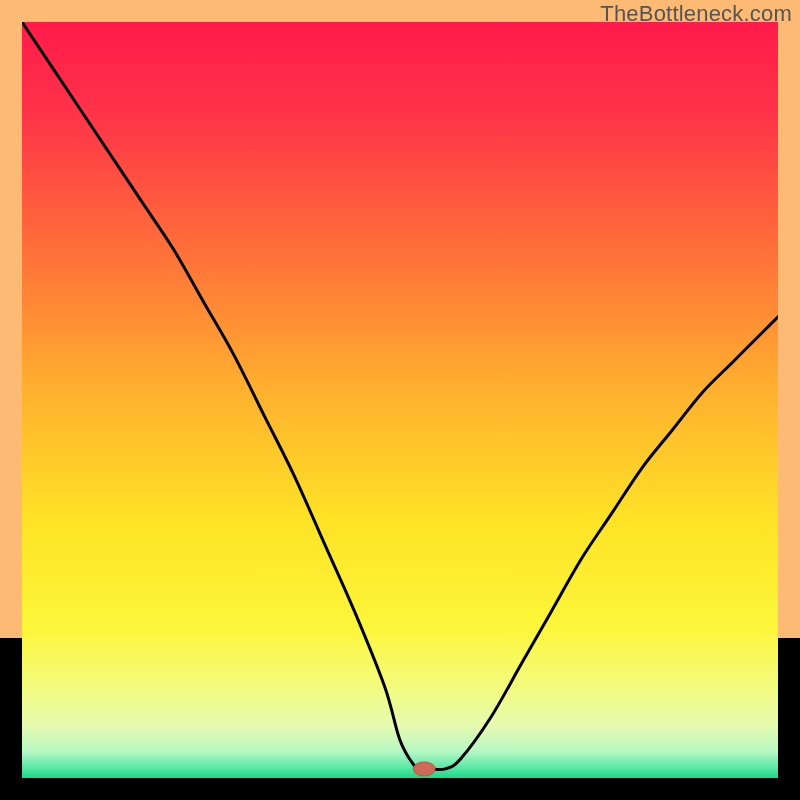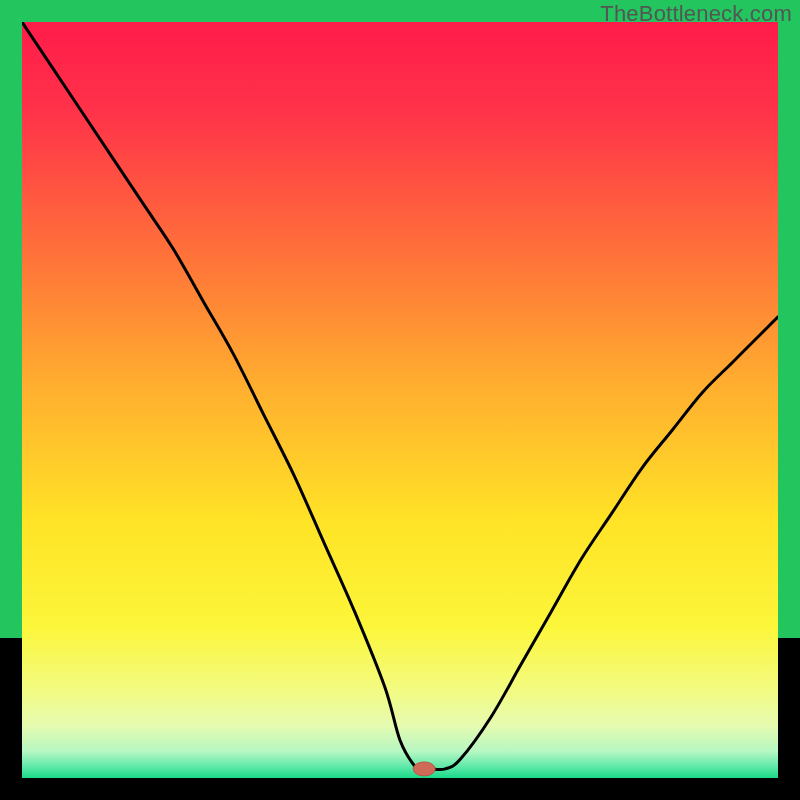--- a/index.html
+++ b/index.html
@@ -7,21 +7,21 @@
     padding: 0;
     width: 800px;
     height: 800px;
     overflow: hidden;
     font-family: Arial, Helvetica, sans-serif;
     background: #000;
   }
   .frame {
     width: 800px;
     height: 638px;
-    background: #22c55e;
+    background: #fdba74;
     position: relative;
   }
   .brand {
     position: absolute;
     top: 1px;
     right: 8px;
     color: #555;
     font-size: 22px;
     font-weight: 500;
     letter-spacing: 0.2px;

